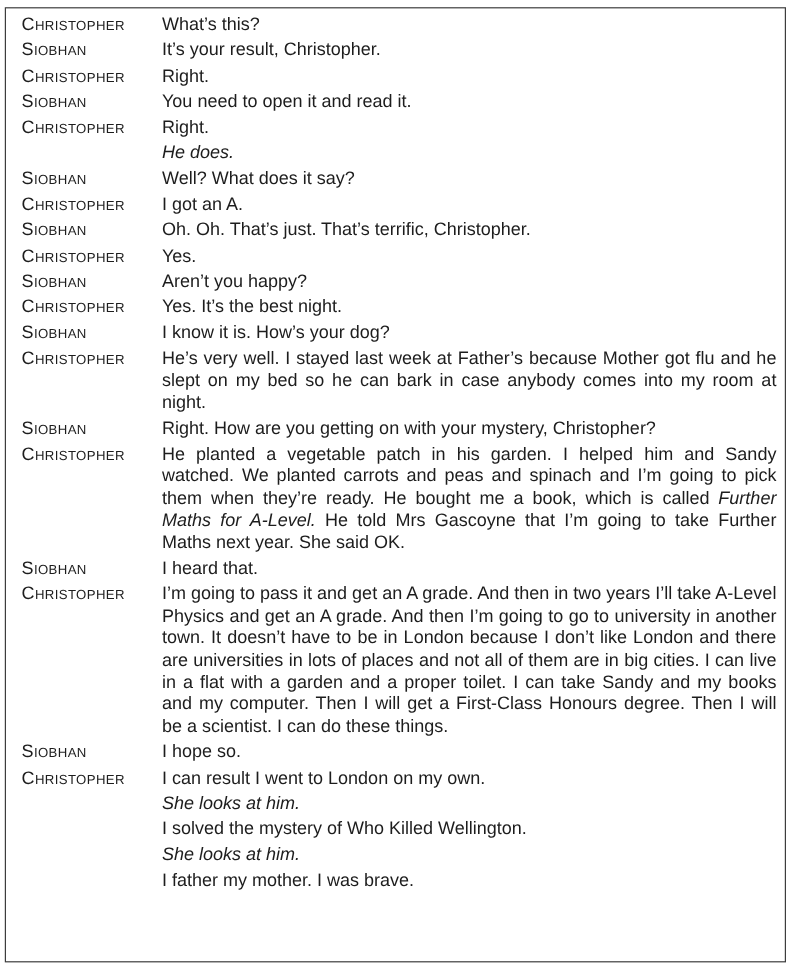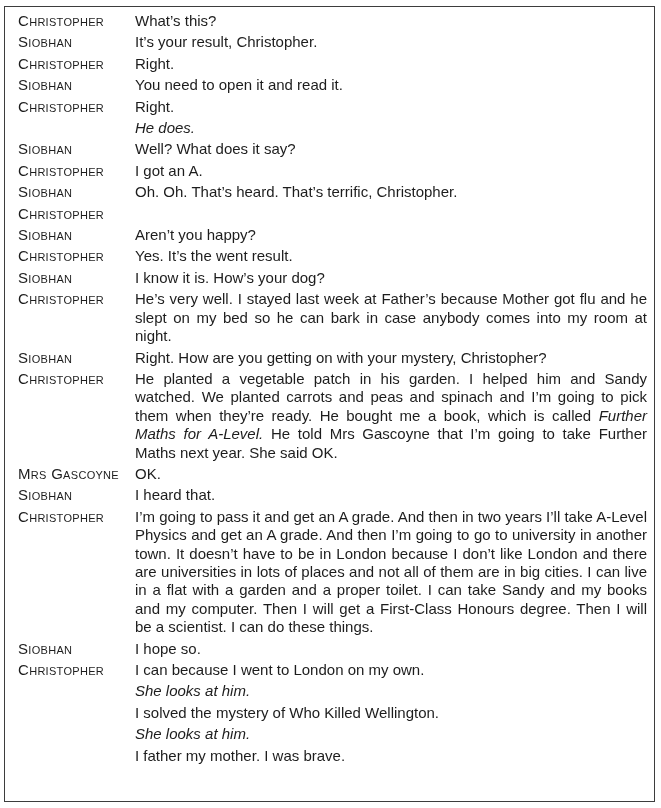--- a/index.html
+++ b/index.html
@@ -85,68 +85,65 @@
       <div class="row">
         <div class="speaker">Siobhan</div>
         <div class="text"><span>Well? What does it say?</span></div>
       </div>
       <div class="row">
         <div class="speaker">Christopher</div>
         <div class="text"><span>I got an A.</span></div>
       </div>
       <div class="row">
         <div class="speaker">Siobhan</div>
-        <div class="text"><span>Oh. Oh. That’s heard. That’s terrific, Christopher.</span></div>
+        <div class="text"><span>Oh. Oh. That’s just. That’s terrific, Christopher.</span></div>
       </div>
       <div class="row">
         <div class="speaker">Christopher</div>
+        <div class="text"><span>Yes.</span></div>
       </div>
       <div class="row">
         <div class="speaker">Siobhan</div>
         <div class="text"><span>Aren’t you happy?</span></div>
       </div>
       <div class="row">
         <div class="speaker">Christopher</div>
-        <div class="text"><span>Yes. It’s the went result.</span></div>
+        <div class="text"><span>Yes. It’s the best night.</span></div>
       </div>
       <div class="row">
         <div class="speaker">Siobhan</div>
         <div class="text"><span>I know it is. How’s your dog?</span></div>
       </div>
       <div class="row">
         <div class="speaker">Christopher</div>
         <div class="text"><span>He’s very well. I stayed last week at Father’s because Mother got flu and he slept on my bed so he can bark in case anybody comes into my room at night.</span></div>
       </div>
       <div class="row">
         <div class="speaker">Siobhan</div>
         <div class="text"><span>Right. How are you getting on with your mystery, Christopher?</span></div>
       </div>
       <div class="row">
         <div class="speaker">Christopher</div>
         <div class="text"><span>He planted a vegetable patch in his garden. I helped him and Sandy watched. We planted carrots and peas and spinach and I’m going to pick them when they’re ready. He bought me a book, which is called </span><span class="italic">Further Maths for A-Level.</span><span> He told Mrs Gascoyne that I’m going to take Further Maths next year. She said OK.</span></div>
       </div>
       <div class="row">
-        <div class="speaker">Mrs Gascoyne</div>
-        <div class="text"><span>OK.</span></div>
-      </div>
-      <div class="row">
         <div class="speaker">Siobhan</div>
         <div class="text"><span>I heard that.</span></div>
       </div>
       <div class="row">
         <div class="speaker">Christopher</div>
         <div class="text"><span>I’m going to pass it and get an A grade. And then in two years I’ll take A-Level Physics and get an A grade. And then I’m going to go to university in another town. It doesn’t have to be in London because I don’t like London and there are universities in lots of places and not all of them are in big cities. I can live in a flat with a garden and a proper toilet. I can take Sandy and my books and my computer. Then I will get a First-Class Honours degree. Then I will be a scientist. I can do these things.</span></div>
       </div>
       <div class="row">
         <div class="speaker">Siobhan</div>
         <div class="text"><span>I hope so.</span></div>
       </div>
       <div class="row">
         <div class="speaker">Christopher</div>
-        <div class="text"><span>I can because I went to London on my own.</span></div>
+        <div class="text"><span>I can result I went to London on my own.</span></div>
       </div>
       <div class="row">
         <div class="speaker"></div>
         <div class="text"><span class="italic">She looks at him.</span></div>
       </div>
       <div class="row">
         <div class="speaker"></div>
         <div class="text"><span>I solved the mystery of Who Killed Wellington.</span></div>
       </div>
       <div class="row">

